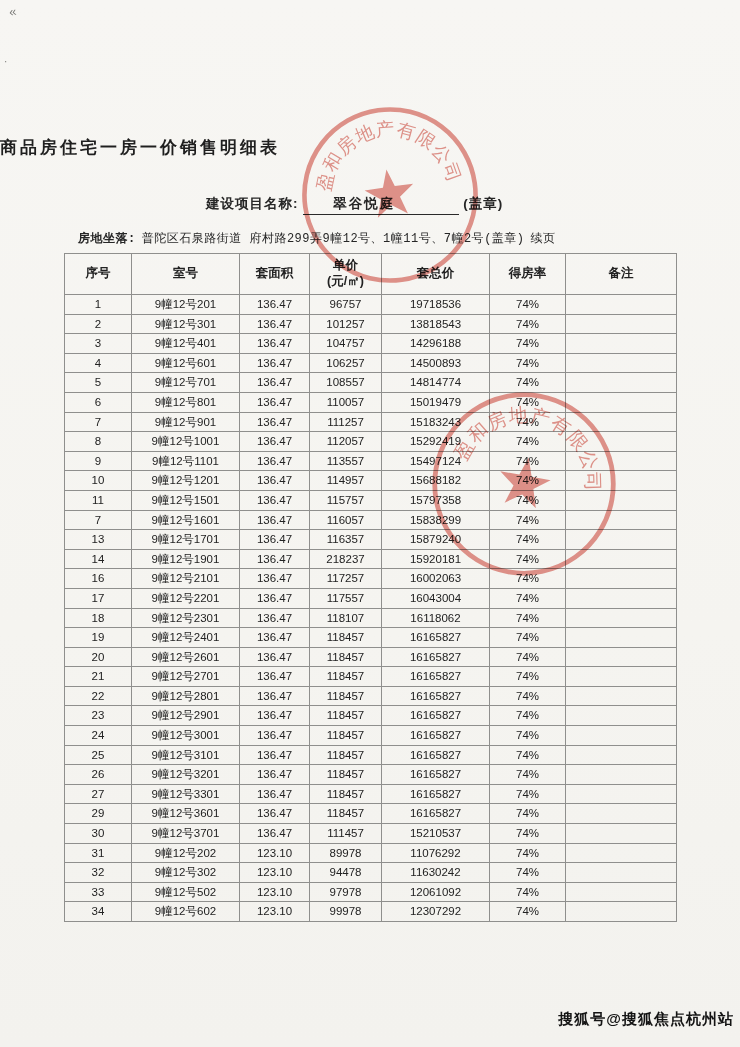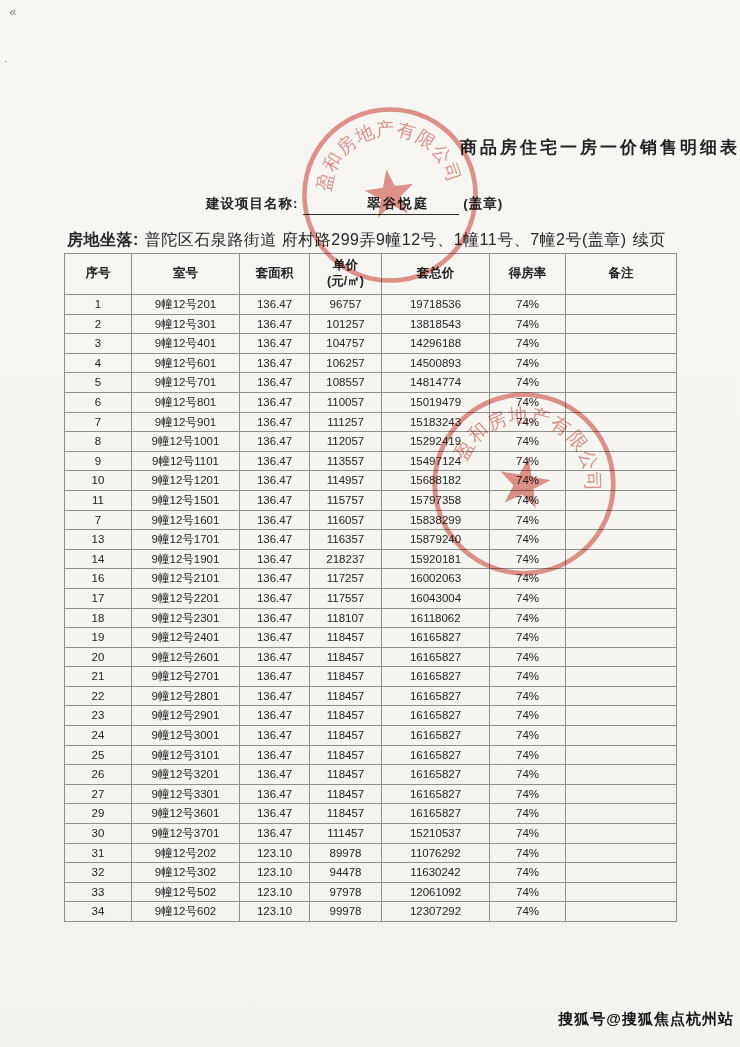--- a/index.html
+++ b/index.html
@@ -11,36 +11,36 @@
   .page{
     position:relative;width:740px;height:1047px;overflow:hidden;
     background:linear-gradient(180deg,#f7f6f3 0%,#f5f4f0 60%,#f3f2ee 100%);
     color:#262626;
   }
   .artifact{position:absolute;color:#7b7b78;font-size:13px;}
   .a1{left:9px;top:4px;transform:rotate(-8deg);}
   .a2{left:4px;top:56px;font-size:10px;}
   .title{
     position:absolute;top:136px;left:0;width:100%;
-    text-align:right;font-size:17px;font-weight:bold;
+    text-align:left;font-size:17px;font-weight:bold;
     letter-spacing:3px;margin:0;color:#1f1f1f;
   }
   .project-line{
     position:absolute;top:195px;left:206px;font-size:13.5px;
     font-weight:bold;letter-spacing:1px;white-space:nowrap;
   }
   .project-underline{
-    display:inline-block;min-width:96px;text-align:right;
+    display:inline-block;min-width:96px;text-align:left;
     border-bottom:1.5px solid #2a2a2a;padding:0 30px 1px 30px;
     font-weight:bold;letter-spacing:2px;
   }
   .seal-note{font-weight:bold;margin-left:4px;}
   .location-line{
-    position:absolute;top:230px;left:67px;width:640px;
-    font-size:16px;letter-spacing:.5px;white-space:nowrap;
+    position:absolute;top:230px;left:78px;width:640px;
+    font-size:12px;letter-spacing:.5px;white-space:nowrap;font-family:Liberation Mono, monospace;
   }
   .location-line .lbl{font-weight:bold;margin-right:6px;}
   .location-line .cont{margin-left:6px;}
   table.price{
     position:absolute;top:253px;left:64px;width:612px;
     border-collapse:collapse;table-layout:fixed;
     font-size:11.5px;color:#222;
   }
   table.price th,table.price td{
     border:1px solid #8f8f8d;text-align:center;vertical-align:middle;

